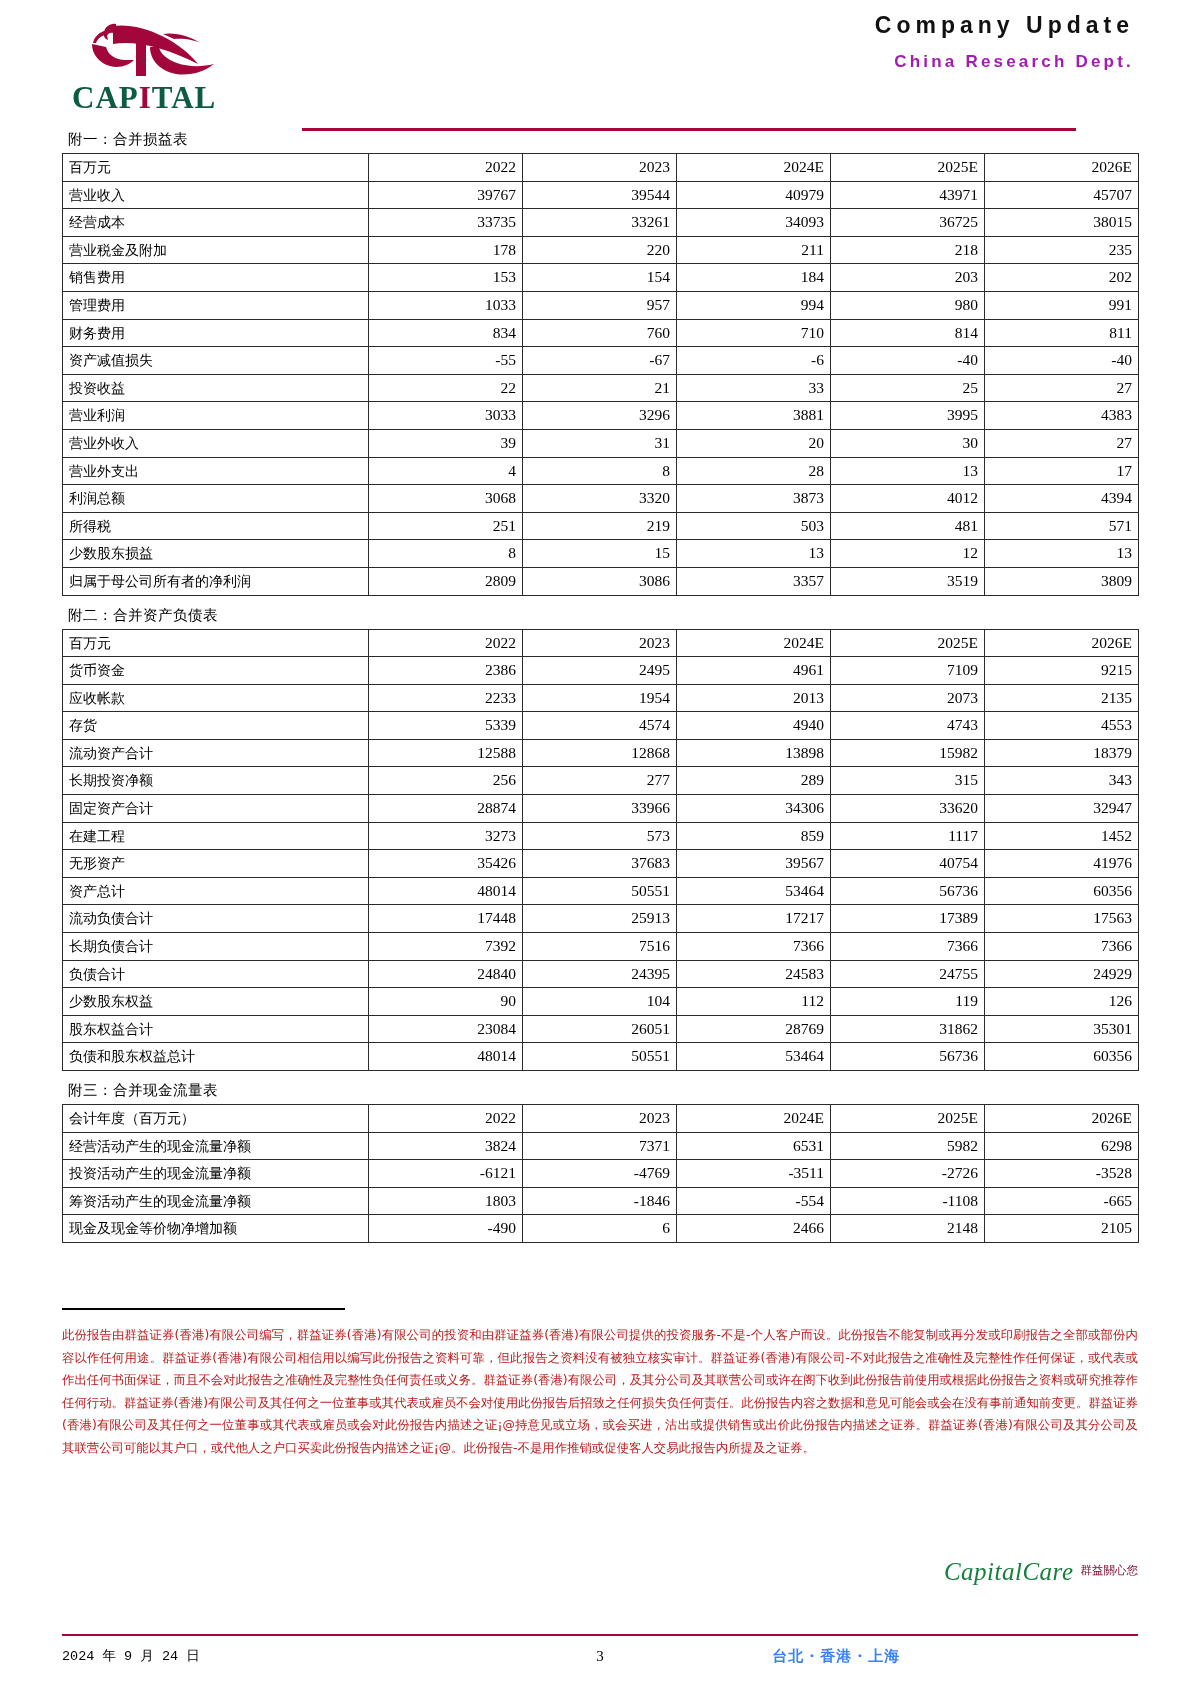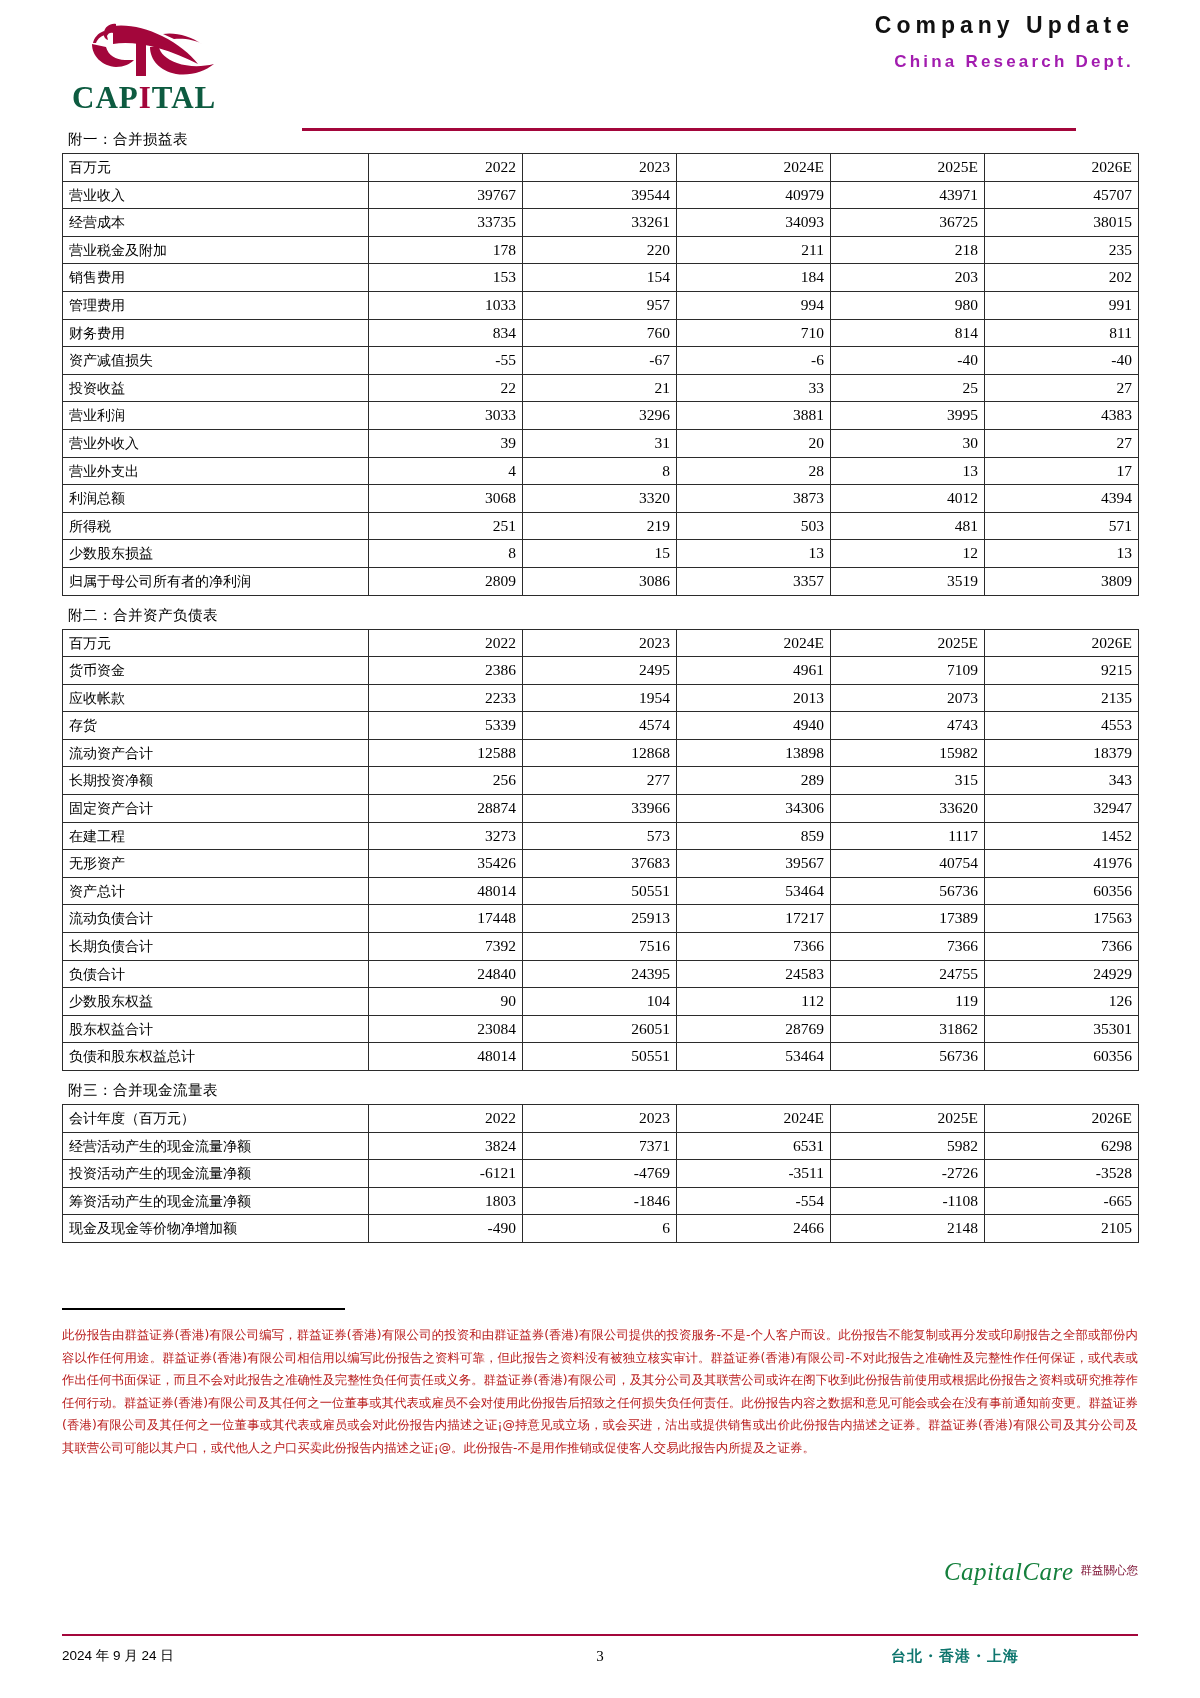--- a/index.html
+++ b/index.html
@@ -163,38 +163,38 @@
     background: #a3063b;
   }
   .footer-row {
     position: absolute;
     left: 0; right: 0; bottom: 0;
     height: 32px;
     display: flex;
     align-items: center;
   }
   .f-date {
-    font-family: Liberation Sans, sans-serif;
+    font-family: Liberation Mono, monospace;
     font-size: 13.5px;
     flex: 0 0 34%;
     text-align: left;
   }
   .f-page {
     font-family: "Liberation Serif", serif;
     font-size: 15px;
     flex: 0 0 32%;
     text-align: center;
   }
   .f-cities {
     font-family: "DejaVu Sans", sans-serif;
     font-size: 15px;
     font-weight: bold;
-    color: #0f766e;
+    color: #3b82f6;
     flex: 1;
-    text-align: center;
+    text-align: left;
     letter-spacing: 1px;
   }
 </style>
 </head>
 <body>
 
 <div class="page">
 
   <div class="header">
     <div class="logo-block">

